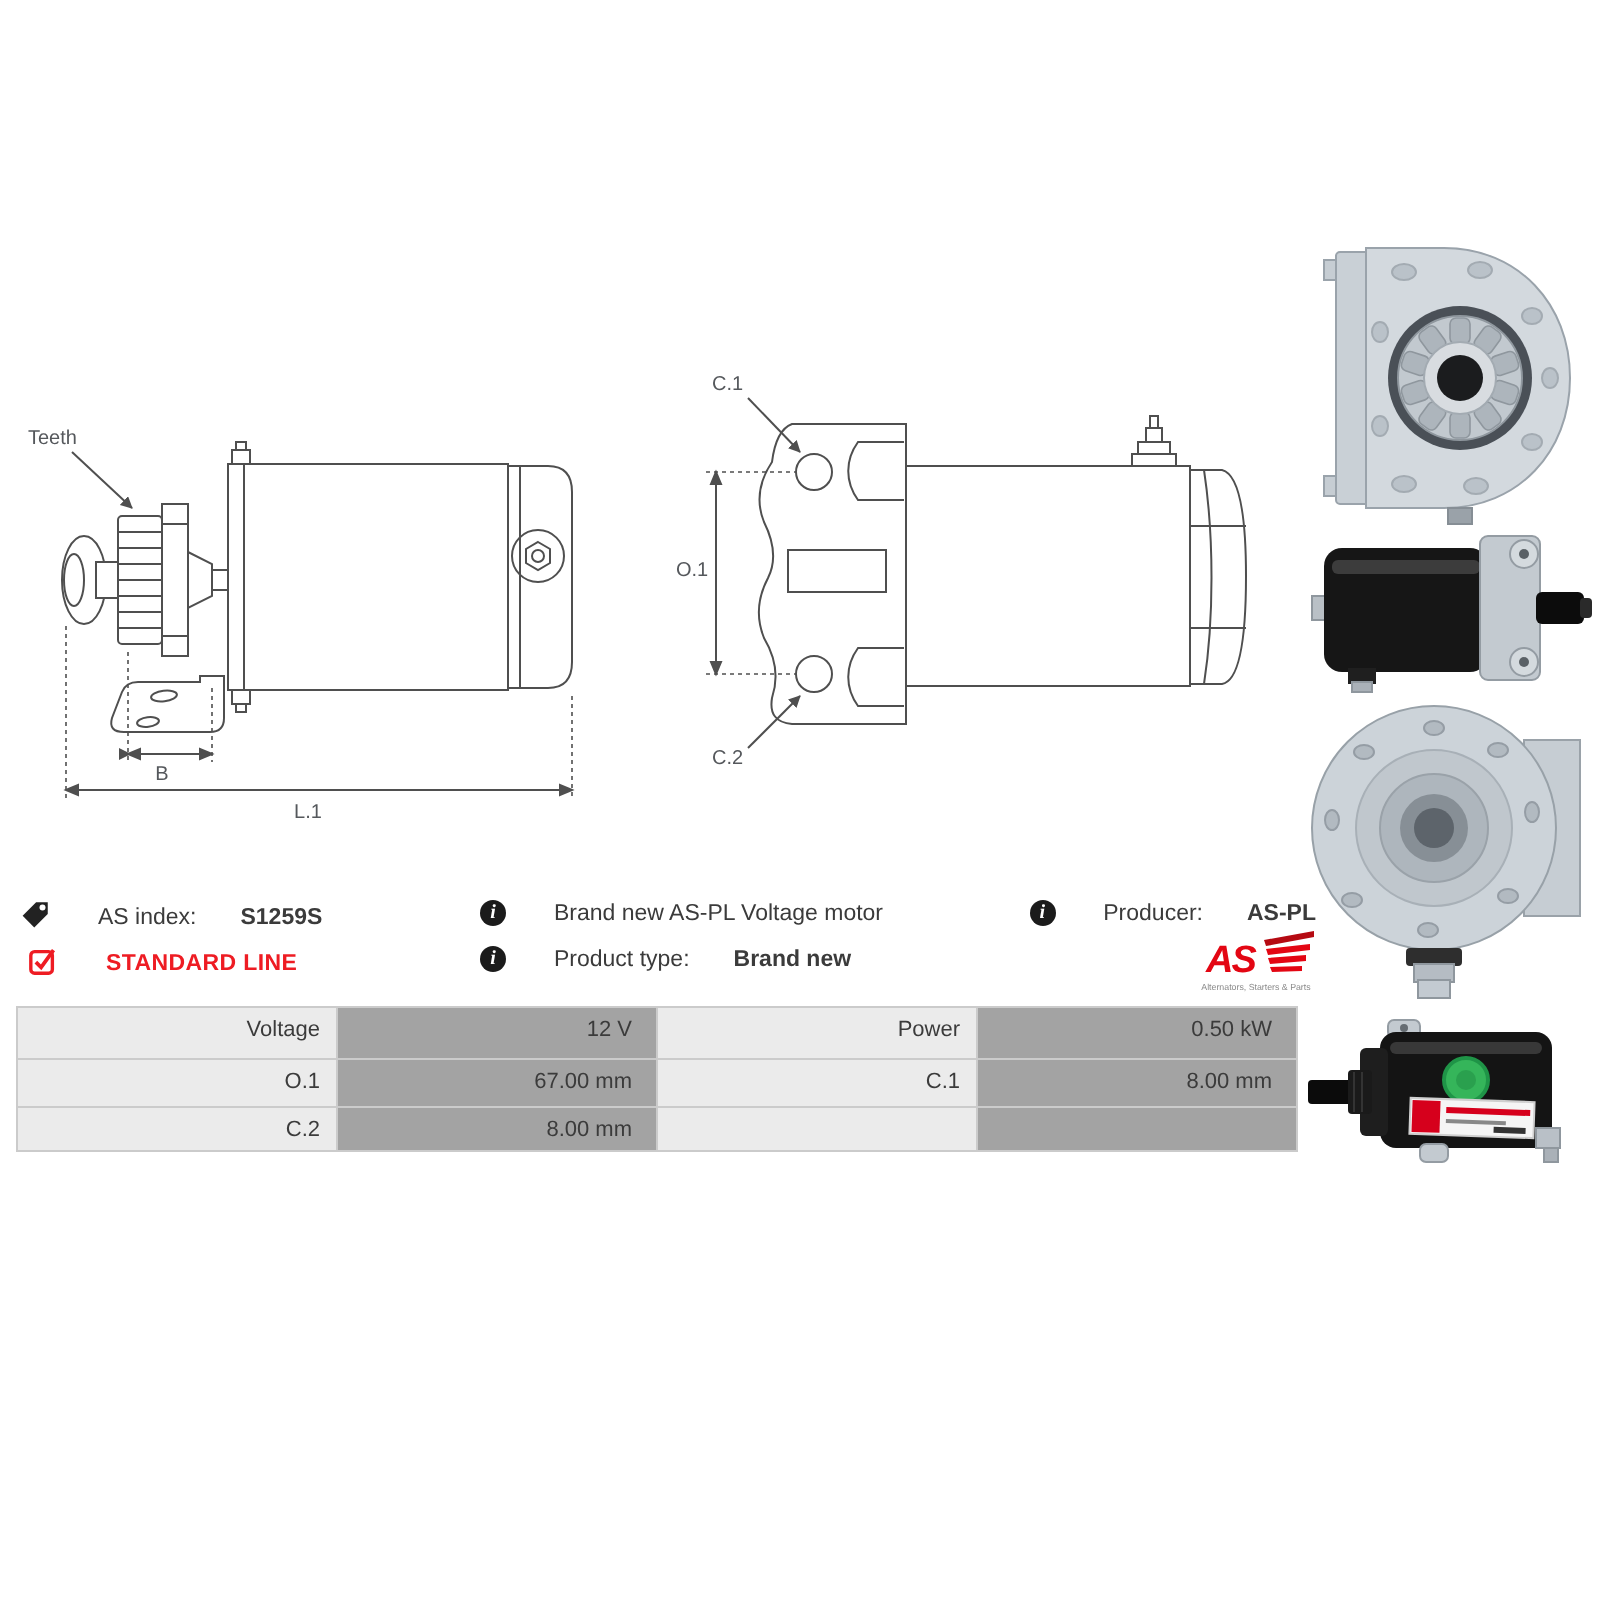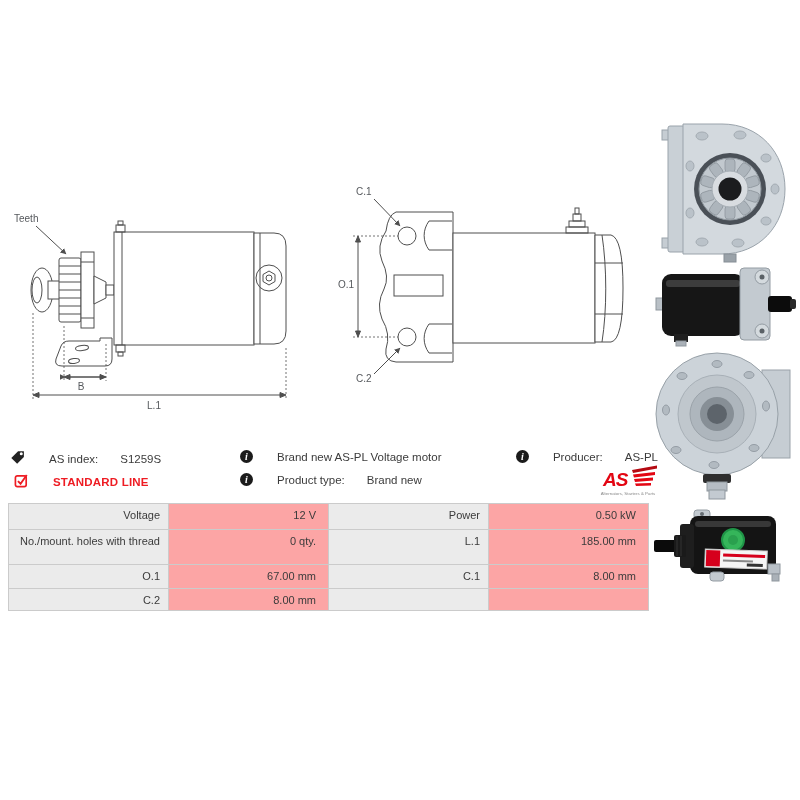--- a/index.html
+++ b/index.html
@@ -3,32 +3,32 @@
 <meta charset="utf-8">
 <style>
   html,body{margin:0;padding:0;}
   body{
     width:800px;height:800px;position:relative;background:#ffffff;
     font-family:"Liberation Sans", sans-serif;color:#3b3b3b;overflow:hidden;
   }
   .abs{position:absolute;}
   
   .info-item{font-size:11.5px;display:flex;align-items:flex-end;gap:24px;white-space:nowrap;}
-  .b{font-weight:normal;}
+  .b{font-weight:bold;}
   .red{color:#ee1c23;font-weight:bold;letter-spacing:.2px;}
   .info-icon{
     width:13px;height:13px;border-radius:50%;background:#1b1b1b;color:#fff;
     display:inline-flex;align-items:center;justify-content:center;flex:0 0 13px;
     font-family:"Liberation Serif", serif;font-size:10px;font-weight:bold;font-style:italic;line-height:1;
   }
   
   table.specs{border-collapse:collapse;table-layout:fixed;width:640px;font-size:11px;border:1px solid #b9b9b9;padding-left:29px;}
   .specs td{border:1px solid #cbcbcb;text-align:right;vertical-align:top;padding:5px 8px 3px 8px;line-height:13px;}
   .specs td.lbl{background:#ebebeb;}
-  .specs td.val{background:#fca5a5;padding-right:12px;}
+  .specs td.val{background:#a3a3a3;padding-right:12px;}
   
   svg text.dim{font-family:"Liberation Sans", sans-serif;font-size:10px;fill:#55585c;}
   
   .photo{cursor:pointer;}
 </style>
 </head>
 <body>
 
 <svg class="abs" style="left:2px;top:178px;" width="300" height="235" viewBox="0 0 300 235">
   <defs>
@@ -265,26 +265,20 @@
       <col style="width:160px">
       <col style="width:160px">
     </colgroup>
   <tbody>
   <tr style="height:26px">
     <td class="lbl">Voltage</td>
     <td class="val">12 V</td>
     <td class="lbl">Power</td>
     <td class="val">0.50 kW</td>
   </tr>
-  <tr style="height:35px">
-    <td class="lbl">No./mount. holes with thread</td>
-    <td class="val">0 qty.</td>
-    <td class="lbl">L.1</td>
-    <td class="val">185.00 mm</td>
-  </tr>
   <tr style="height:24px">
     <td class="lbl">O.1</td>
     <td class="val">67.00 mm</td>
     <td class="lbl">C.1</td>
     <td class="val">8.00 mm</td>
   </tr>
   <tr style="height:22px">
     <td class="lbl">C.2</td>
     <td class="val">8.00 mm</td>
     <td class="lbl"></td>

